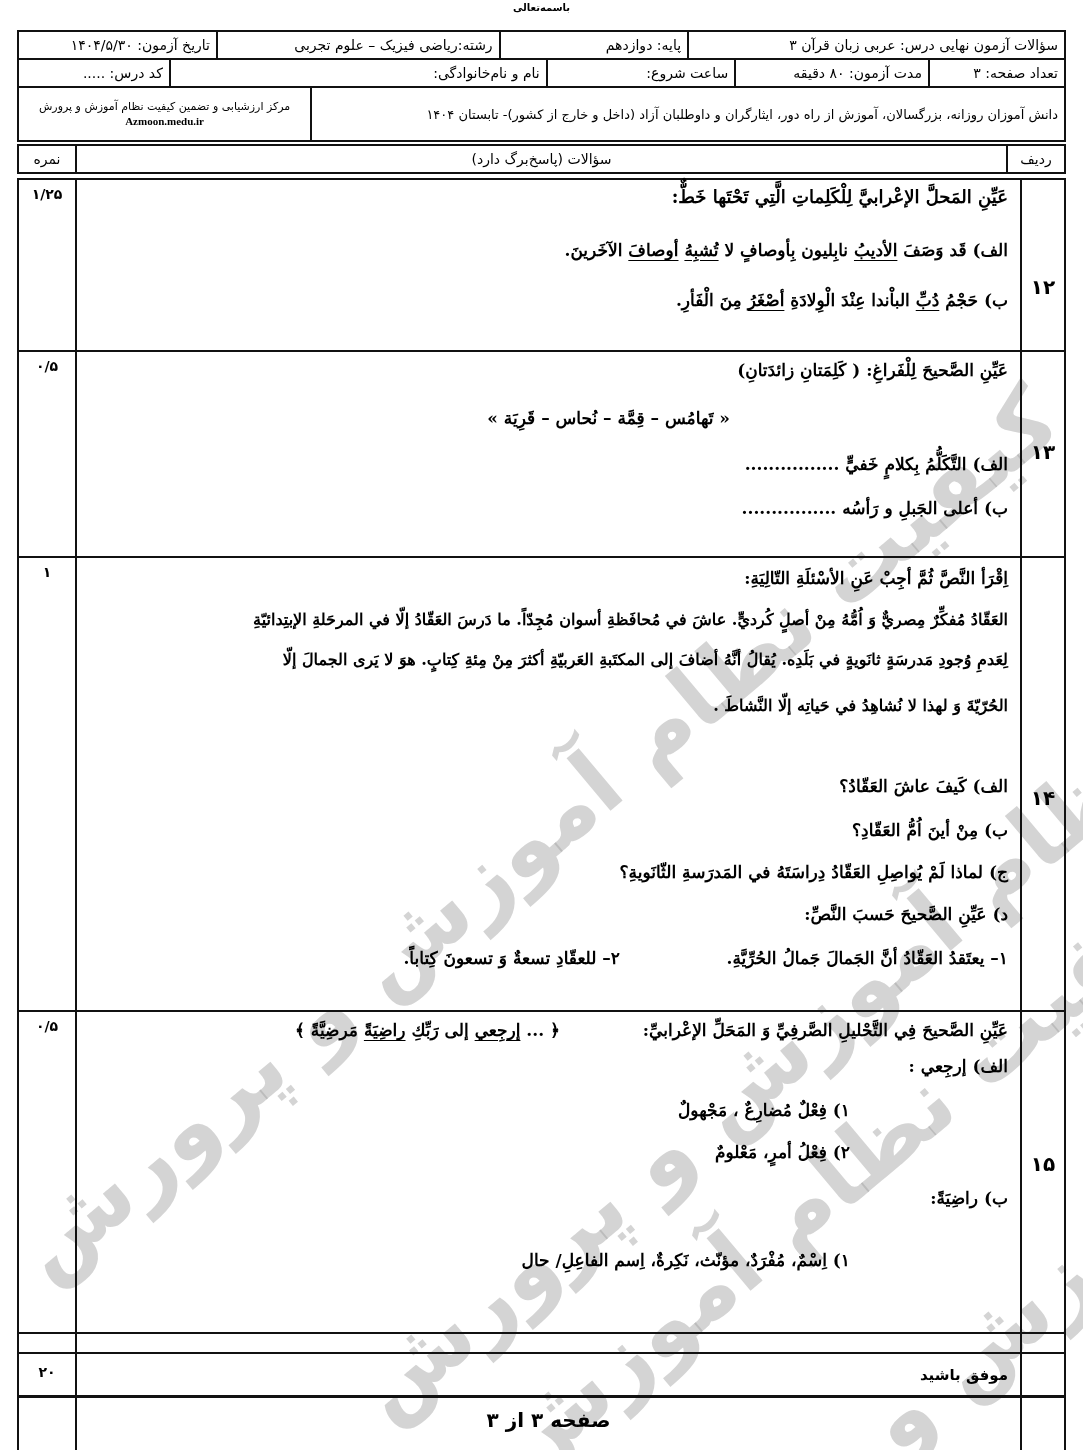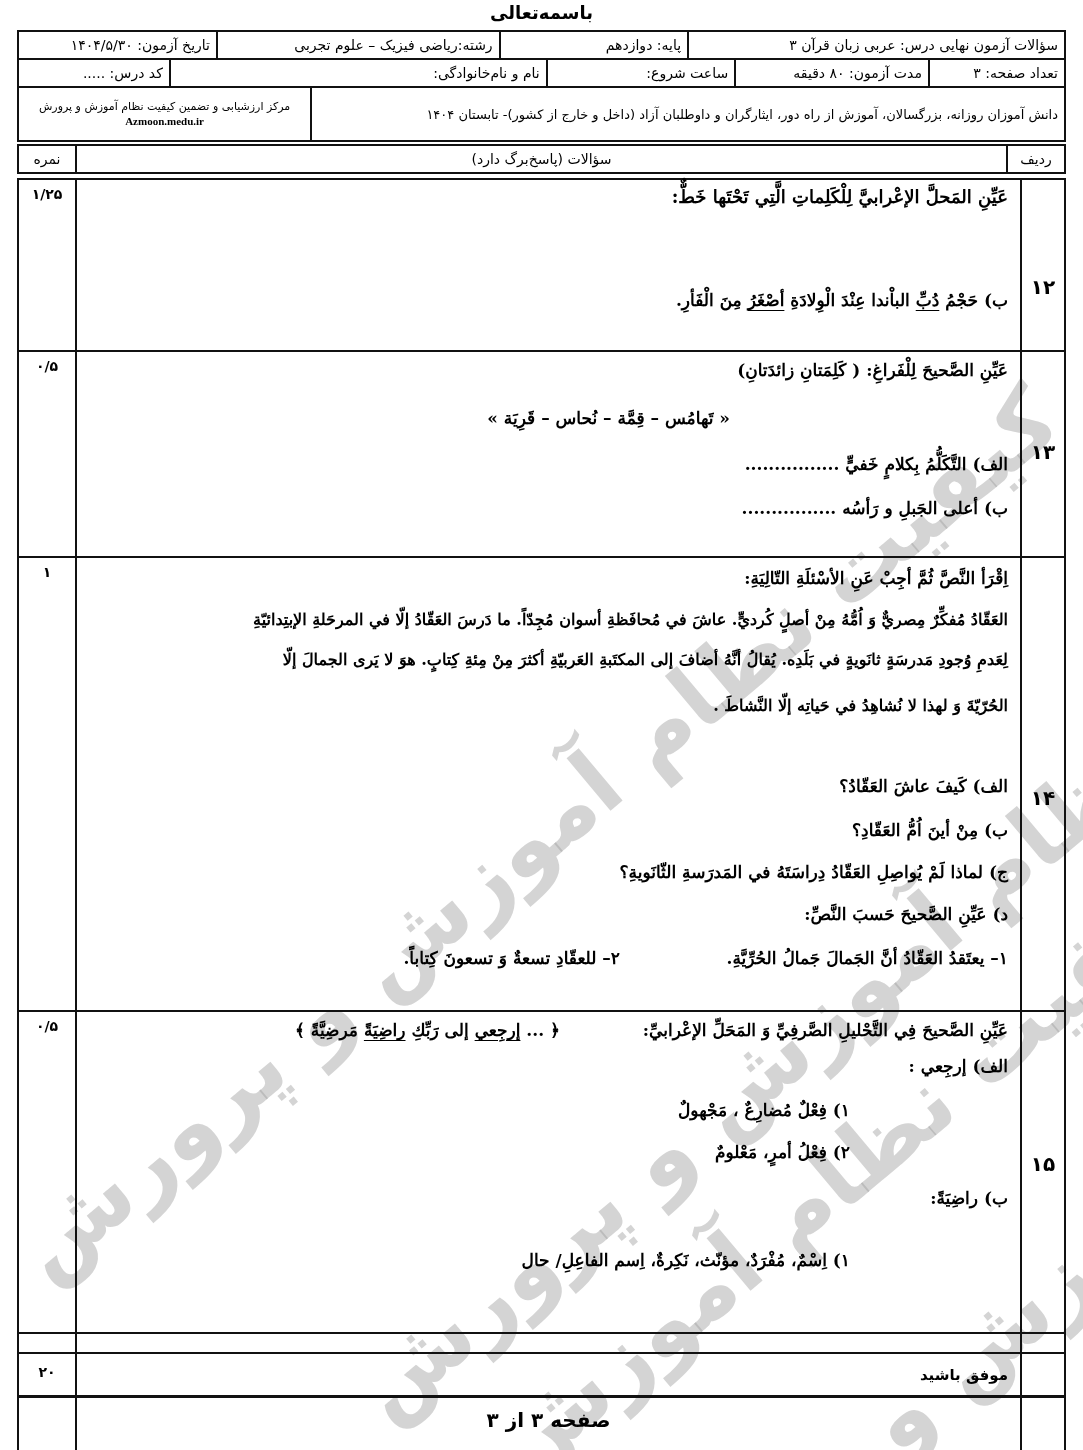--- a/index.html
+++ b/index.html
@@ -1,19 +1,19 @@
 <!DOCTYPE html>
 <html><head>
 <meta charset="utf-8">
 <style>
   html, body { margin:0; padding:0; background:#ffffff; }
   body { width:1083px; height:1450px; position:relative; overflow:hidden;
          font-family:"DejaVu Serif", serif; color:#000; }
   .abs { position:absolute; box-sizing:border-box; }
-  .hdr-title { left:0; top:2px; width:1083px; text-align:center; font-family:"DejaVu Sans", sans-serif; font-size:18px; font-weight:bold; }
+  .hdr-title { left:0; top:2px; width:1083px; text-align:center; font-family:"DejaVu Sans", sans-serif; font-size:10px; font-weight:bold; }
   table.hdr { position:absolute; border-collapse:collapse; direction:rtl; font-family:"DejaVu Sans", sans-serif; font-size:14px; }
   table.hdr td { border:2px solid #111; padding:0 6px; height:26px; white-space:nowrap; vertical-align:middle; }
   .main { left:17px; top:178px; width:1049px; border:2px solid #111; border-bottom:none; }
   .row { position:absolute; left:0; width:100%; border-bottom:2px solid #111; box-sizing:border-box; }
   .col-score { position:absolute; left:0; top:0; bottom:0; width:58px; border-right:2px solid #111; text-align:center; font-family:"DejaVu Sans", sans-serif; font-size:14px; font-weight:bold; padding-top:6px; box-sizing:border-box; }
   .col-num { position:absolute; right:0; top:0; bottom:0; width:44px; border-left:2px solid #111; text-align:center; font-family:"DejaVu Sans", sans-serif; font-size:20px; font-weight:bold; box-sizing:border-box; }
   .col-num span { position:absolute; left:0; right:0; }
   .content { position:absolute; left:58px; right:44px; top:0; bottom:0; direction:rtl; padding:0 12px; box-sizing:border-box; }
   .line { position:absolute; right:12px; white-space:nowrap; font-size:17px; font-weight:bold; direction:rtl; }
   .u { text-decoration:underline; text-underline-offset:4px; }
@@ -78,20 +78,24 @@
 
 <div class="abs main" style="height:1272px;">
 
   <div class="row" style="top:0; height:172px;">
     <div class="col-score">۱/۲۵</div>
     <div class="col-num">
         <span style="top:95px;">۱۲</span>
       </div>
     <div class="content">
       <div class="line" style="top:6px; font-size:18px;">عَيِّنِ المَحلَّ الإعْرابيَّ لِلْكَلِماتِ الَّتِي تَحْتَها خَطٌّ:</div>
+      <div class="line" style="top:60px;">
+        <span>الف)</span>
+        <span>قَد وَصَفَ </span><span class="u">الأديبُ</span><span> نابِليون بِأوصافٍ لا </span><span class="u">تُشبِهُ</span><span> </span><span class="u">أوصافَ</span><span> الآخَرينَ.</span>
+      </div>
       <div class="line" style="top:110px;">
         <span>ب)</span>
         <span>حَجْمُ </span><span class="u">دُبِّ</span><span> الباْندا عِنْدَ الْوِلادَةِ </span><span class="u">أصْغَرُ</span><span> مِنَ الْفَأرِ.</span>
       </div>
     </div>
   </div>
 
   <div class="row" style="top:172px; height:206px;">
     <div class="col-score">۰/۵</div>
     <div class="col-num">

